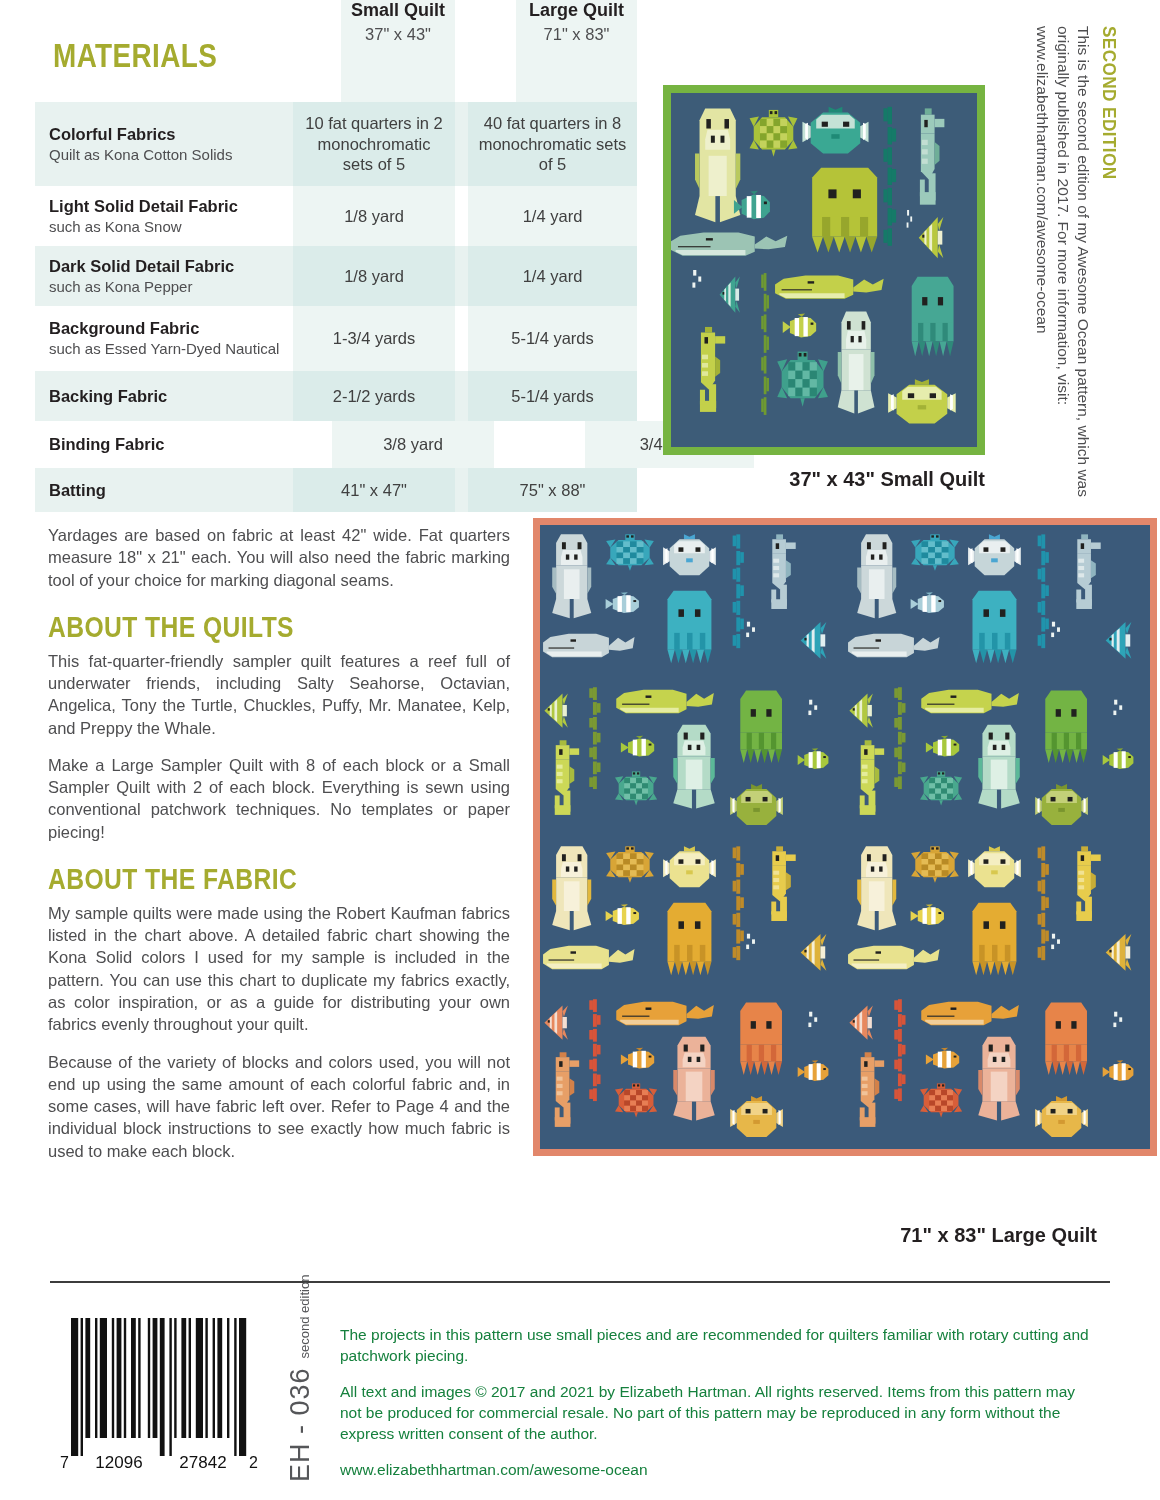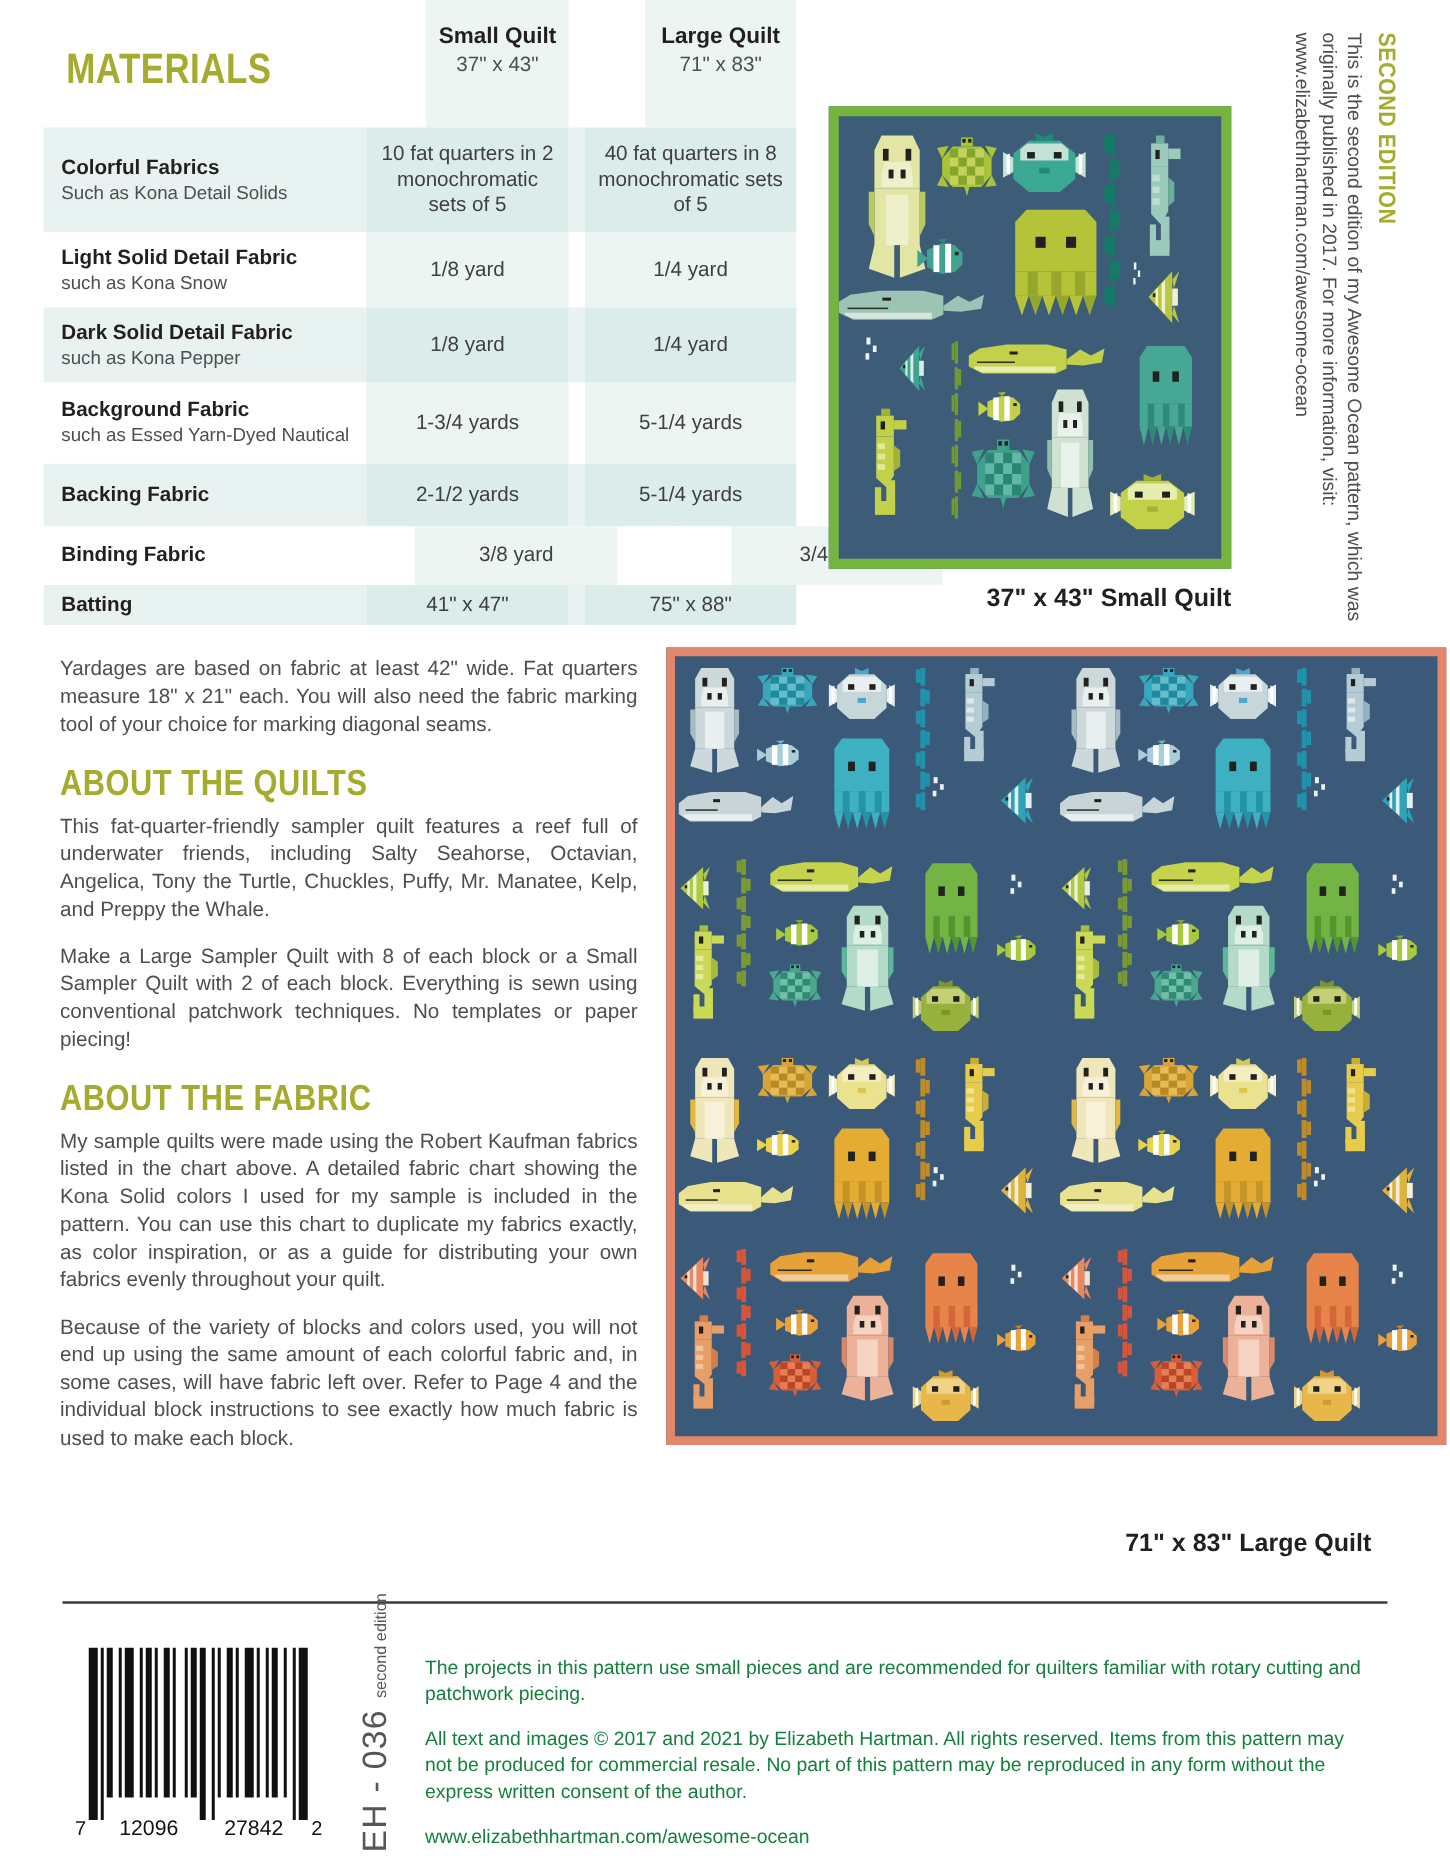--- a/index.html
+++ b/index.html
@@ -7,21 +7,21 @@
         font-family:"Liberation Sans",sans-serif;color:#4e4e50;}
   
   .mat{position:absolute;left:35px;top:0;width:602px;}
   .mrow{display:grid;grid-template-columns:258px 162px 13px 169px;}
   .cell{box-sizing:border-box;}
   .lab{display:flex;flex-direction:column;justify-content:center;padding-left:14px;}
   .lab .b{font-weight:bold;color:#231f20;font-size:16.5px;line-height:1.15;}
   .lab .s{font-size:15px;color:#4e4e50;margin-top:2px;line-height:1.15;}
   .val{display:flex;align-items:center;justify-content:center;text-align:center;
        font-size:16.5px;color:#404040;line-height:1.25;padding:0 8px;}
-  .hcell{display:flex;flex-direction:column;align-items:center;justify-content:center;
+  .hcell{display:flex;flex-direction:column;align-items:center;justify-content:flex-start;
          padding-bottom:22px;text-align:center;margin-left:48px;}
   .hcell .hn{font-weight:bold;color:#231f20;font-size:18px;}
   .hcell .hs{font-size:16.5px;color:#4e4e50;margin-top:4px;}
   .ttl{padding:36px 16px 0 18px;}
   .green-h{color:#a5ab2f;font-weight:bold;letter-spacing:.5px;}
   .ttl .green-h{display:inline-block;font-size:34px;transform:scaleX(.82);transform-origin:left;}
   
   .copy{position:absolute;left:48px;top:524px;width:462px;}
   .copy p{margin:0 0 15px;font-size:16.5px;line-height:1.35;text-align:justify;color:#4e4e50;}
   .copy h2{margin:20px 0 6px;}
@@ -70,21 +70,21 @@
       <div class="cell"></div>
       <div class="cell hcell" style="background:#edf5f3">
         <span class="hn">Large Quilt</span>
         <span class="hs">71" x 83"</span>
       </div>
     </div>
     <div id="mat-rows">
         <div class="mrow" style="height: 84px;">
           <div class="cell lab" style="background: rgb(232, 242, 240);">
             <span class="b">Colorful Fabrics</span>
-            <span class="s">Such as Kona Detail Solids</span>
+            <span class="s">Quilt as Kona Cotton Solids</span>
           </div>
           <div class="cell val" style="background: rgb(219, 236, 234);">10 fat quarters in 2 monochromatic sets of 5</div>
           <div class="cell" style="background: rgb(232, 242, 240);"></div>
           <div class="cell val" style="background: rgb(219, 236, 234);">40 fat quarters in 8 monochromatic sets of 5</div>
         </div>
         <div class="mrow" style="height: 60px;">
           <div class="cell lab" style="background: rgb(255, 255, 255);">
             <span class="b">Light Solid Detail Fabric</span>
             <span class="s">such as Kona Snow</span>
           </div>
@@ -119,21 +119,21 @@
           <div class="cell val" style="background: rgb(219, 236, 234);">5-1/4 yards</div>
         </div>
         <div class="mrow" style="height: 47px; gap: 39px;">
           <div class="cell lab" style="background: rgb(255, 255, 255);">
             <span class="b">Binding Fabric</span>
           </div>
           <div class="cell val" style="background: rgb(237, 245, 243);">3/8 yard</div>
           <div class="cell" style="background: rgb(255, 255, 255);"></div>
           <div class="cell val" style="background: rgb(237, 245, 243);">3/4 yard</div>
         </div>
-        <div class="mrow" style="height: 32px;">
+        <div class="mrow" style="height: 44px;">
           <div class="cell lab" style="background: rgb(232, 242, 240);">
             <span class="b">Batting</span>
           </div>
           <div class="cell val" style="background: rgb(219, 236, 234);">41" x 47"</div>
           <div class="cell" style="background: rgb(232, 242, 240);"></div>
           <div class="cell val" style="background: rgb(219, 236, 234);">75" x 88"</div>
         </div>
       </div>
   </div>
 

